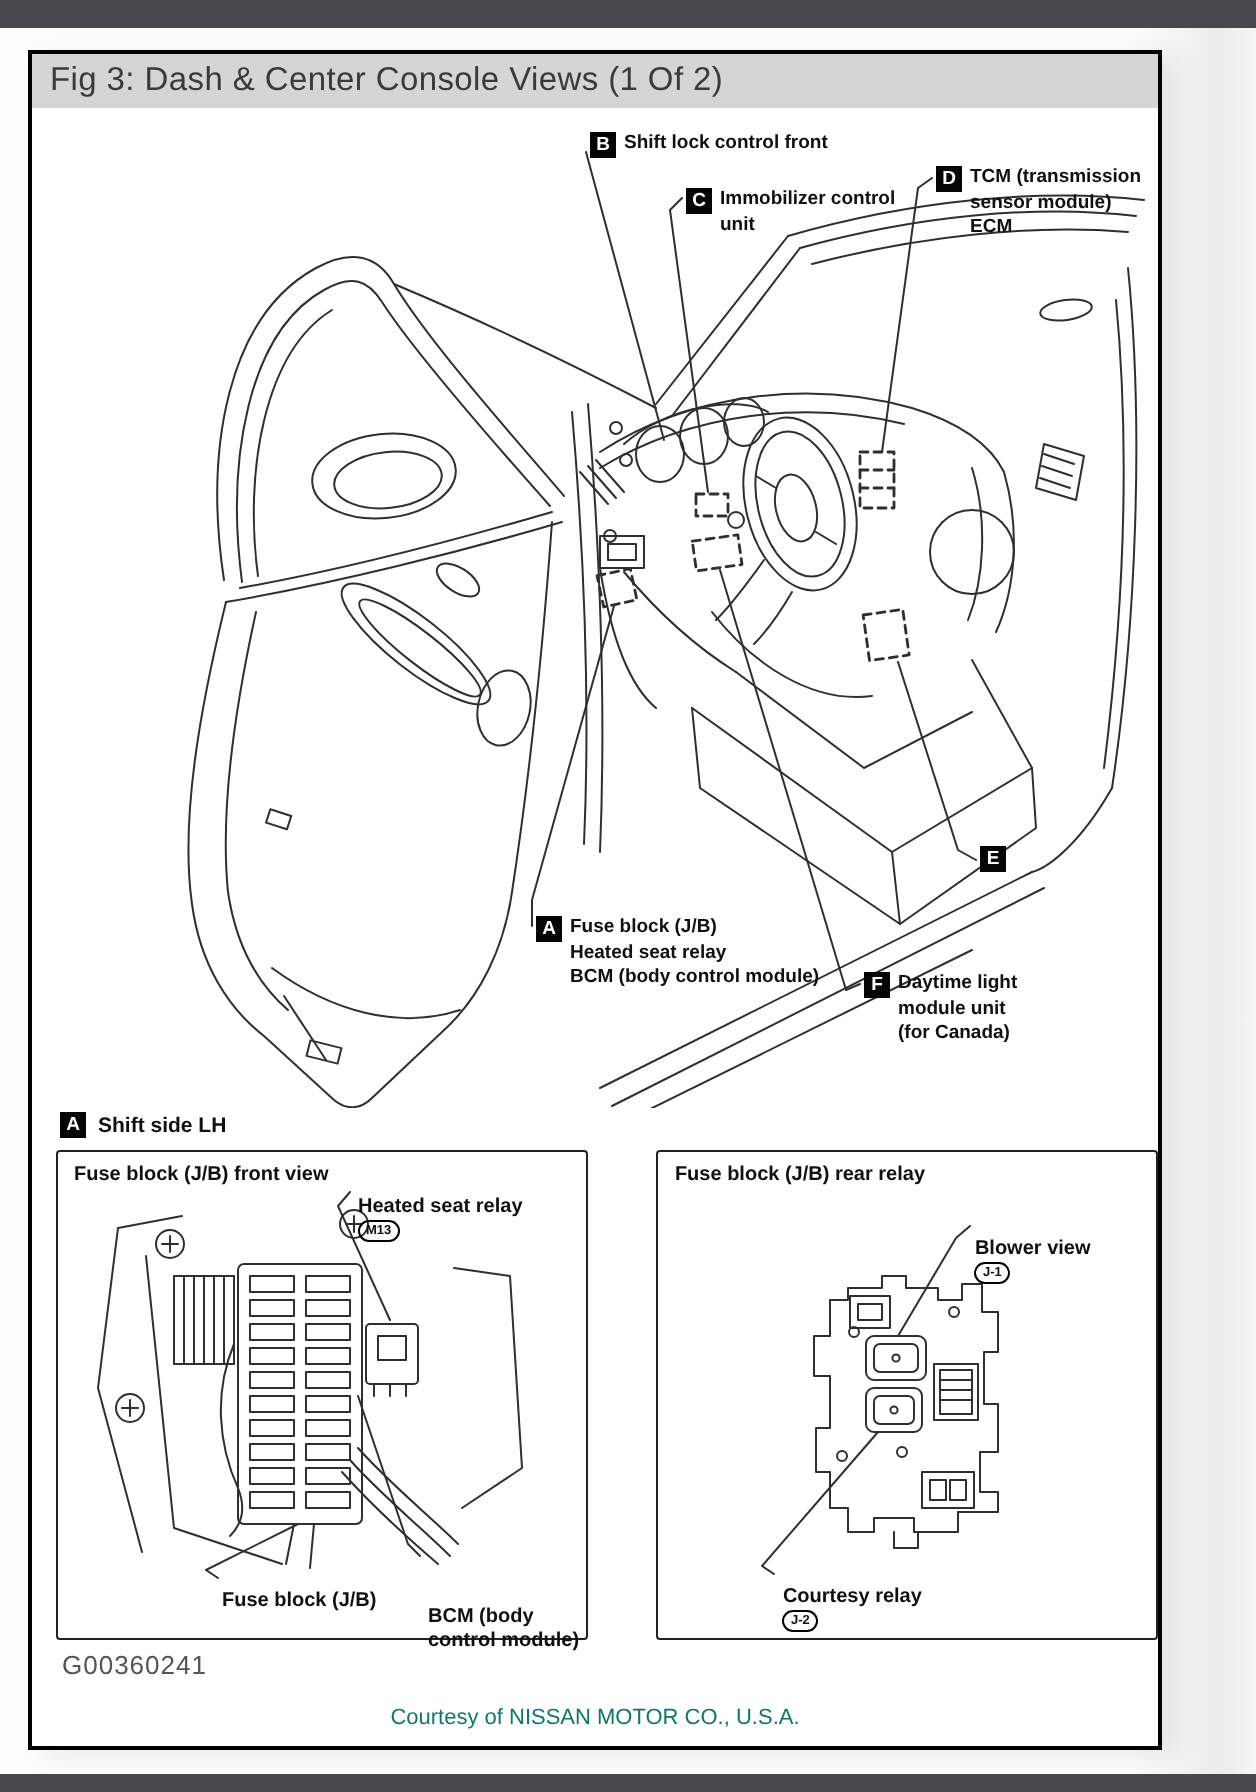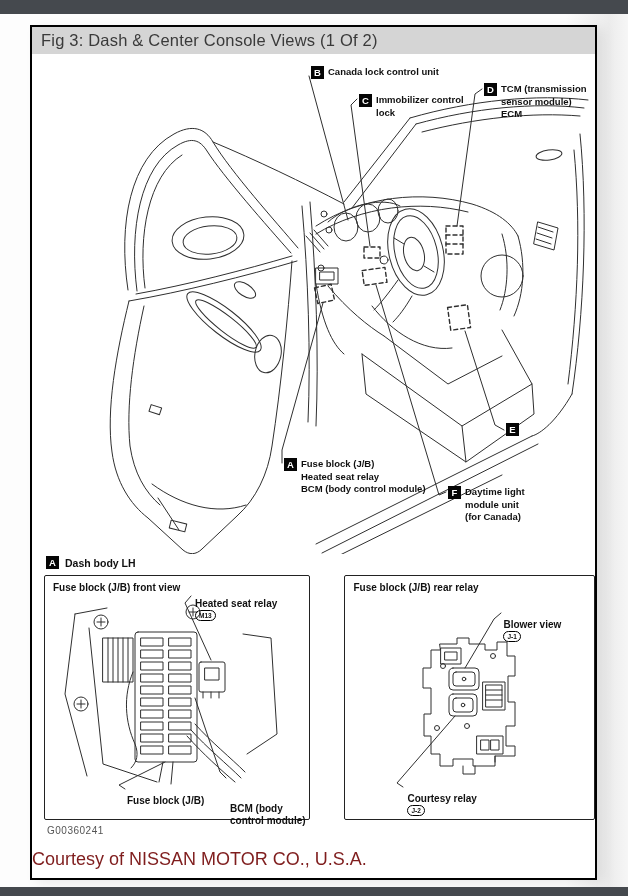--- a/index.html
+++ b/index.html
@@ -6,21 +6,21 @@
   body{
     width:628px;height:896px;overflow:hidden;
     display:flex;flex-direction:column;
     background:linear-gradient(90deg,#fdfdfd 0%,#fdfdfd 90%,#ececec 97%,#f6f6f6 100%);
     font-family:"Liberation Sans",sans-serif;
   }
   .chrome-bar{height:14px;background:#45494e;flex:none}
   .chrome-bar.bottom{height:9px;margin-top:auto}
   .content{flex:1;overflow:hidden}
   .page{
-    width:567px;margin:11px 0 0 30px;border:2px solid #000;background:#fff;
+    width:567px;margin:11px 0 0 14px;border:2px solid #000;background:#fff;
     box-sizing:border-box;box-shadow:7px 3px 12px rgba(0,0,0,.08);padding-bottom:8px;
   }
   .titlebar{
     height:27px;background:#d5d5d5;display:flex;align-items:center;
     padding:0 9px;font-size:16.5px;color:#3a3a3a;letter-spacing:.2px;
   }
   .diagram{position:relative;width:563px;height:500px}
   svg.art{position:absolute;left:0;top:0}
   .callout{position:absolute;display:flex;gap:4px;align-items:flex-start}
   .key{
@@ -33,22 +33,22 @@
   .panel{border:1.5px solid #222;border-radius:2px;position:relative;background:#fff;box-sizing:content-box}
   .panel.front{width:266px;height:243px}
   .panel.rear{width:250px;height:243px}
   .panel svg{position:absolute;left:0;top:0}
   .ptitle{position:absolute;left:8px;top:6px;font-size:10px;font-weight:bold;color:#101010}
   .plabel{position:absolute;font-size:10px;font-weight:bold;color:#101010;white-space:pre-line;line-height:12px}
   .badge{
     display:inline-block;border:1px solid #000;border-radius:8px;padding:0 3px;
     font-size:6.5px;line-height:9px;font-weight:bold;vertical-align:2px;
   }
-  .figcode{margin:5px 0 0 15px;font-size:10px;color:#555;letter-spacing:.5px}
-  .credit{text-align:left;margin-top:13px;font-size:18px;color:#7f1d1d}
+  .figcode{margin:5px 0 0 15px;font-size:13px;color:#555;letter-spacing:.5px}
+  .credit{text-align:center;margin-top:13px;font-size:11px;color:#0f766e}
 </style>
 </head>
 <body>
 
 <div class="chrome-bar"></div>
 
 <div class="content">
   <div class="page">
 
     <div class="titlebar">
@@ -147,26 +147,26 @@
             <path d="M450,35 L443,40 L425,172"></path>
             <path d="M472,376 L463,371 L433,277"></path>
             <path d="M250,409 L250,396 L291,249"></path>
             <path d="M414,438 L407,441 L344,231"></path>
           </g>
         </g>
       </svg>
 
       <div class="callout" style="left:279px;top:12px">
         <span class="key">B</span>
-        <span class="ctext">Canada lock control unit</span>
+        <span class="ctext">Shift lock control front</span>
       </div>
       <div class="callout" style="left:327px;top:40px">
         <span class="key">C</span>
         <span class="ctext">Immobilizer control
-lock</span>
+unit</span>
       </div>
       <div class="callout" style="left:452px;top:29px">
         <span class="key">D</span>
         <span class="ctext">TCM (transmission
 sensor module)
 ECM</span>
       </div>
       <div class="callout" style="left:474px;top:369px">
         <span class="key">E</span>
       </div>
@@ -179,21 +179,21 @@
       <div class="callout" style="left:416px;top:432px">
         <span class="key">F</span>
         <span class="ctext">Daytime light
 module unit
 (for Canada)</span>
       </div>
     </div>
 
     <div class="seclabel">
       <span class="key">A</span>
-      <span>Dash body LH</span>
+      <span>Shift side LH</span>
     </div>
 
     <div class="panels">
 
       <div class="panel front">
         <svg width="266" height="243" viewBox="0 0 266 243">
           <g stroke="#2f2f2f" fill="none" stroke-width="1" stroke-linecap="round" stroke-linejoin="round">
             <path d="M30,38 L20,118 L42,200"></path>
             <path d="M30,38 L62,32"></path>
             <path d="M44,52 L58,188 L112,206"></path>

